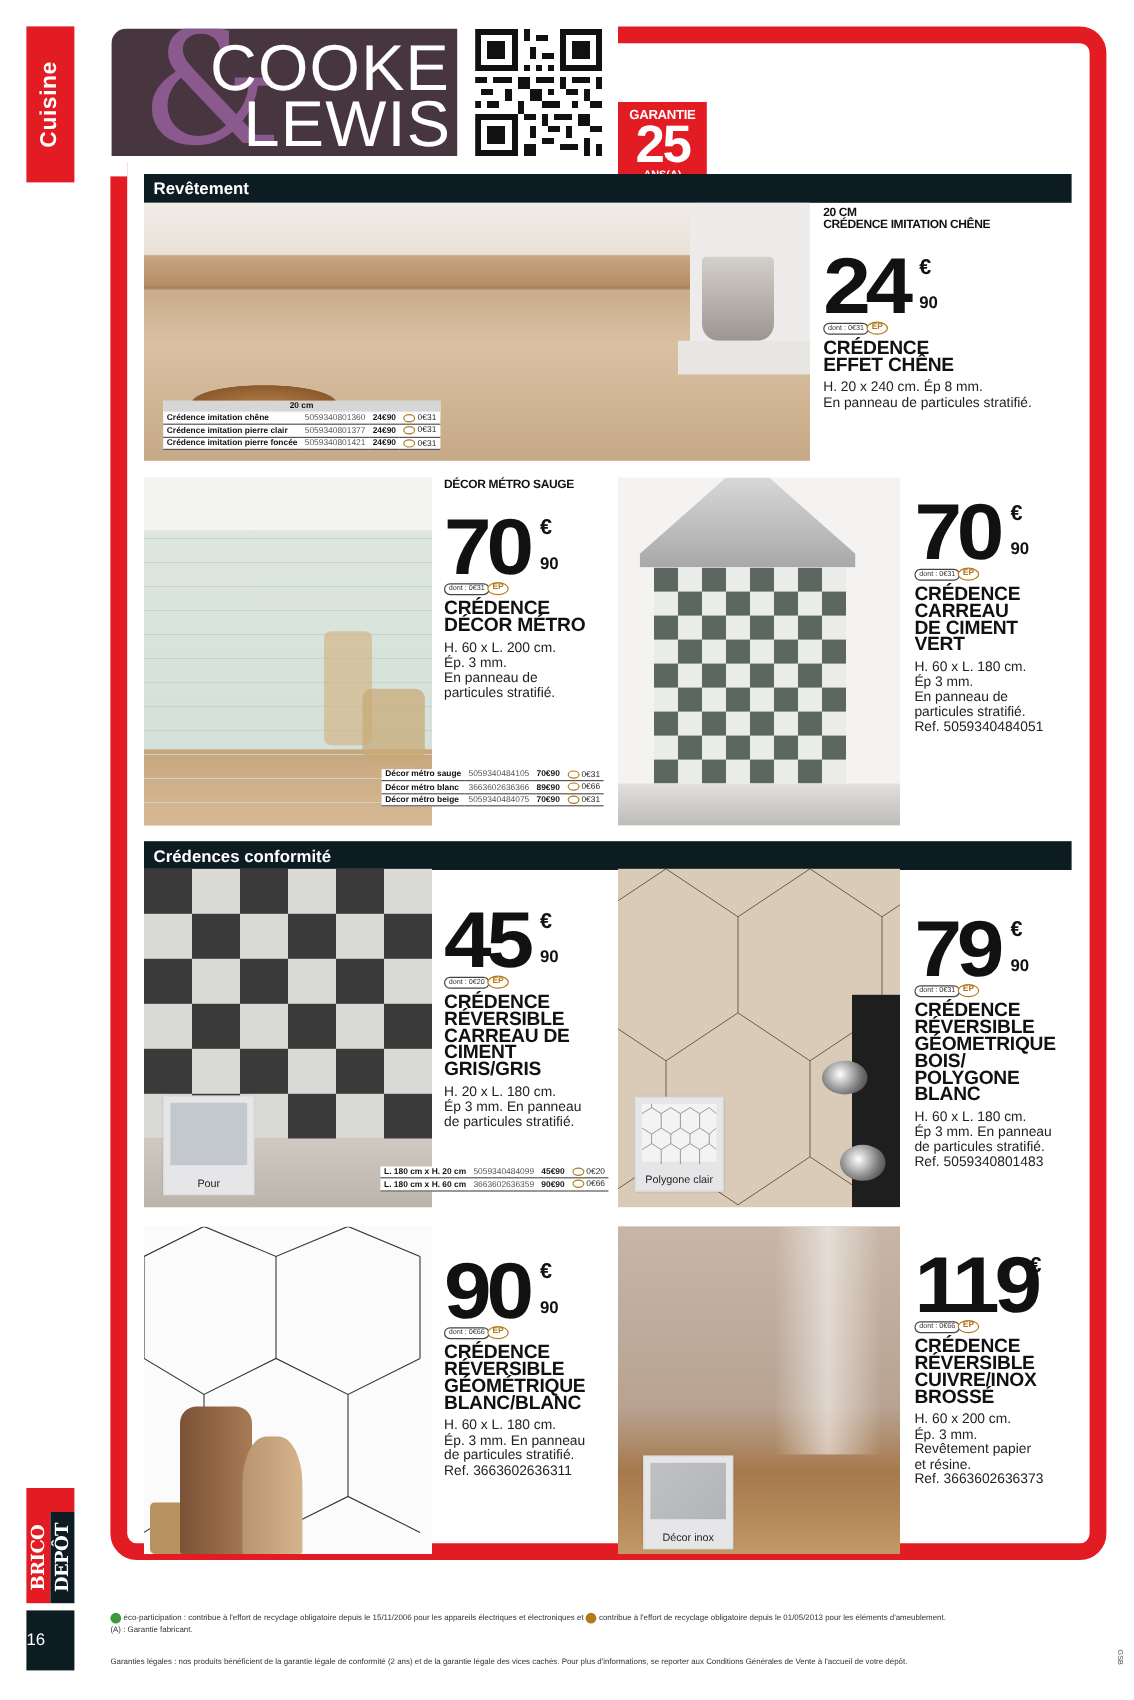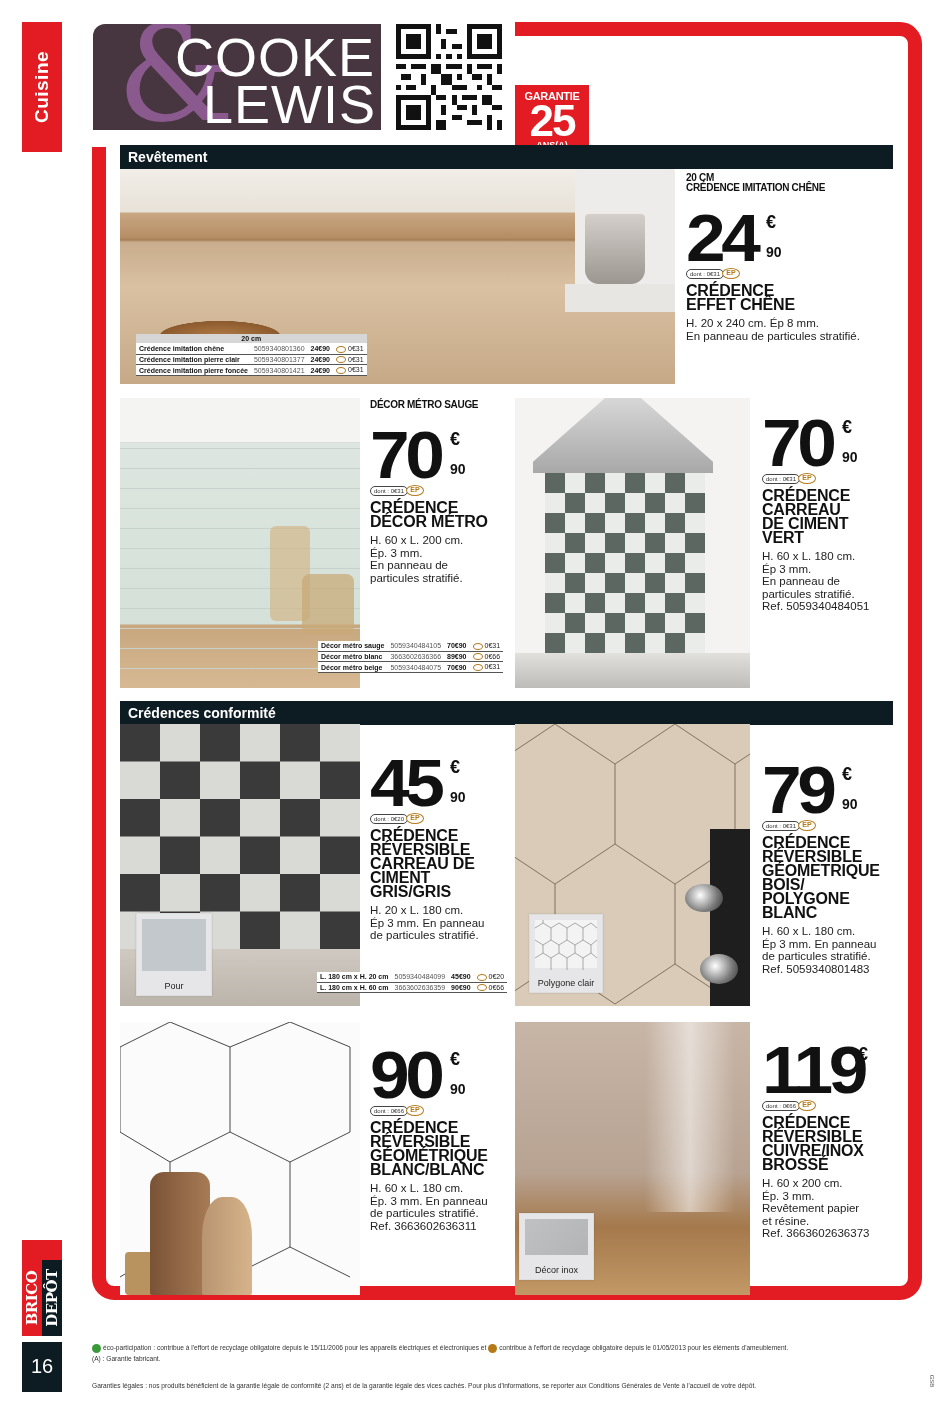--- a/index.html
+++ b/index.html
@@ -78,21 +78,21 @@
   .ph-inox .shine { position:absolute; left: 130px; top: 0; width: 90px; height: 190px; background: linear-gradient(90deg,transparent,rgba(255,255,255,.55),transparent); }
 
   
   .swatch { background: #e6e6e8; border: 1px solid #ddd; box-shadow: 0 0 2px rgba(0,0,0,.15); }
   .swatch .img { position:absolute; left: 5px; top: 5px; right: 5px; bottom: 24px; }
   .swatch .cap { position:absolute; left:0; right:0; bottom: 4px; text-align:center; font-size: 9px; color: #222; font-family: "Liberation Sans Narrow","Liberation Sans", sans-serif; }
   .sw-gris { left: 136px; top: 913px; width: 76px; height: 83px; }
   .sw-gris .img { background: #c3c8cc; }
   .sw-poly { left: 529px; top: 914px; width: 74px; height: 79px; }
   .sw-poly .img { background: #f3f3f3; }
-  .sw-inox { left: 519px; top: 1213px; width: 75px; height: 67px; }
+  .sw-inox { left: 536px; top: 1213px; width: 75px; height: 78px; }
   .sw-inox .img { background: linear-gradient(135deg,#c0c1c3,#b3b4b6); }
 
   
   table.ref { border-collapse: collapse; background: #fff; font-size: 7px; }
   table.ref td { padding: 1px 3px; border-bottom: 1px solid #555; white-space: nowrap; }
   table.ref td.c0 { font-weight: 700; }
   table.ref td.c1 { color: #555; }
   table.ref td.c2 { font-weight: 700; }
   table.ref td.c3 { color: #222; }
   .eco { display:inline-block; width: 10px; height: 7px; border: 1px solid #b07b20; border-radius: 50%; vertical-align: middle; margin-right: 2px; }
@@ -121,21 +121,21 @@
   .p5 { left: 762px; top: 745px; }
   .p6 { left: 370px; top: 1030px; }
   .p7 { left: 762px; top: 1025px; }
 
   
   .bd-logo { left: 22px; top: 1260px; width: 40px; height: 76px; display:flex; }
   .bd-logo .r { width: 20px; background: #e31b23; position: relative; }
   .bd-logo .b { width: 20px; background: #0d1b22; position: relative; }
   .bd-logo span { position:absolute; left:50%; top:50%; transform: translate(-50%,-50%) rotate(-90deg); color:#fff; font-family:"DejaVu Serif", serif; font-weight:700; font-size: 15px; white-space: nowrap; letter-spacing: -0.5px; }
 
-  .page-num { left: 22px; top: 1342px; width: 40px; height: 50px; background: #0d1b22; color: #fff; font-size: 20px; text-align: center; line-height: 48px; }
+  .page-num { left: 22px; top: 1342px; width: 40px; height: 50px; background: #0d1b22; color: #fff; font-size: 14px; text-align: left; line-height: 48px; }
 
   .foot { left: 92px; font-size: 6.6px; color: #333; font-family: "Liberation Sans Narrow","Liberation Sans", sans-serif; white-space: nowrap; }
   .foot1 { top: 1344px; }
   .foot2 { top: 1355px; }
   .foot3 { top: 1382px; }
   .code { left: 926px; top: 1378px; font-size: 6px; color: #555; transform: rotate(90deg); }
   .leaf { display:inline-block; width: 9px; height: 9px; border-radius:50%; background:#3a9a3a; vertical-align: middle; margin-right: 2px; }
   .leaf.b { background:#b57a18; }
 </style>
 </head>

